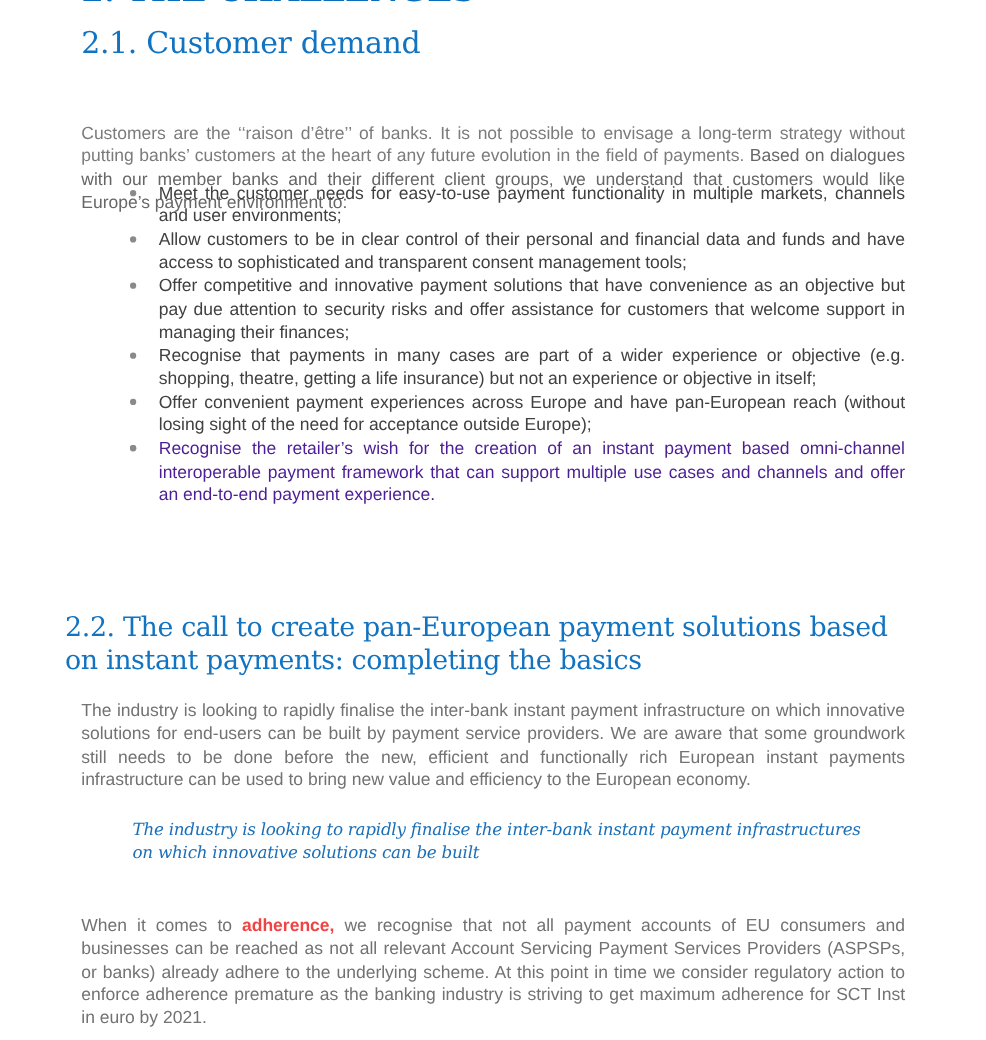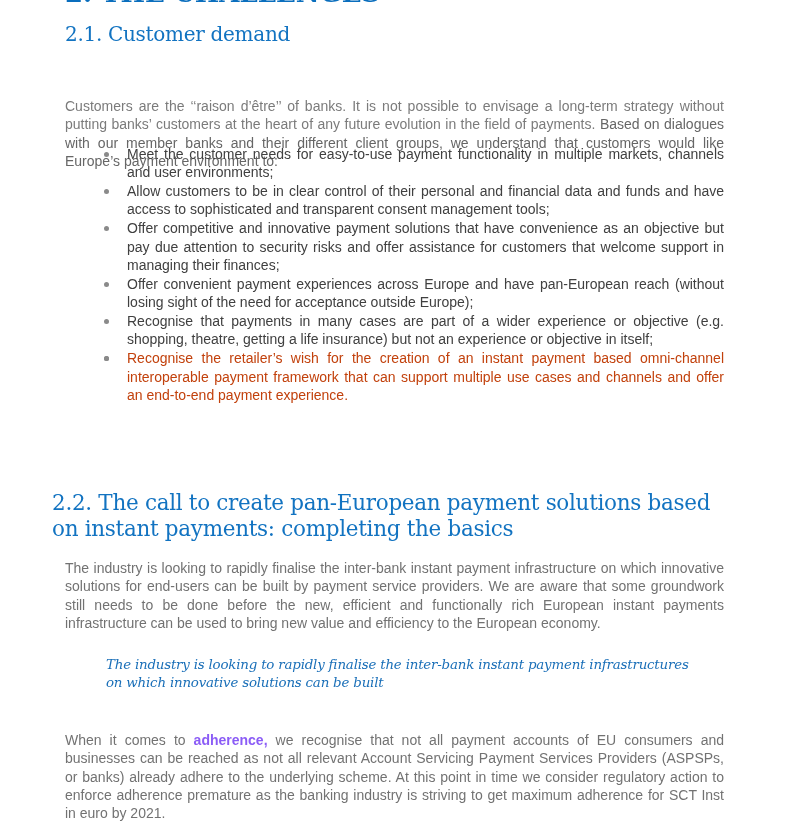--- a/index.html
+++ b/index.html
@@ -28,21 +28,21 @@
       font-family: "DejaVu Serif", serif;
       color: #1273c1;
       font-weight: normal;
       margin: 0;
       letter-spacing: -0.3px;
     }
     .h2-1 {
       position: absolute;
       left: 65px;
       top: 20px;
-      font-size: 20px;
+      font-size: 24px;
       line-height: 28px;
     }
     .h2-2 {
       position: absolute;
       left: 52px;
       top: 490px;
       font-size: 21.5px;
       line-height: 26px;
       width: 665px;
     }
@@ -83,21 +83,21 @@
     }
     .bullets li .dot {
       position: absolute;
       left: 39px;
       top: 7px;
       width: 5px;
       height: 5px;
       border-radius: 50%;
       background: #8a8a8a;
     }
-    .bullets li.lighter { color: #c2410c; }
+    .bullets li.lighter { color: #4c1d95; }
     .p2 {
       position: absolute;
       left: 65px;
       top: 559px;
       width: 659px;
       color: #727272;
     }
     .quote {
       position: absolute;
       left: 106px;
@@ -112,39 +112,39 @@
       letter-spacing: -0.2px;
     }
     .p3 {
       position: absolute;
       left: 65px;
       top: 731px;
       width: 659px;
       color: #727272;
     }
     .p3 b {
-      color: #8b5cf6;
+      color: #ef4444;
       font-weight: bold;
     }
   </style>
 </head>
 <body>
 
 <h1 class="chapter-title">2. THE CHALLENGES</h1>
 
 <h2 class="h2 h2-1">2.1. Customer demand</h2>
 
 <p class="body-text p1"><span>Customers are the ‘‘raison d’être’’ of banks. It is not possible to envisage a long-term strategy without putting banks’ customers at the heart of any future evolution in the field of payments. </span><span class="darker">Based on dialogues with our member banks and their different client groups, we understand that customers would like Europe’s payment environment to:</span></p>
 
 <ul class="bullets">
   <li><span class="dot"></span><span>Meet the customer needs for easy-to-use payment functionality in multiple markets, channels and user environments;</span></li>
   <li><span class="dot"></span><span>Allow  customers to be in clear control of their personal and financial data and funds and have access to sophisticated and transparent consent management tools;</span></li>
   <li><span class="dot"></span><span>Offer competitive and innovative payment solutions that have convenience as an objective but pay due attention to security risks and offer assistance for customers that welcome support in managing their finances;</span></li>
+  <li><span class="dot"></span><span>Recognise that payments in many cases are part of a wider experience or objective (e.g. shopping, theatre, getting a life insurance) but not an experience or objective in itself;</span></li>
   <li><span class="dot"></span><span>Offer convenient payment experiences across Europe and have pan-European reach (without losing sight of the need for acceptance outside Europe);</span></li>
-  <li><span class="dot"></span><span>Recognise that payments in many cases are part of a wider experience or objective (e.g. shopping, theatre, getting a life insurance) but not an experience or objective in itself;</span></li>
   <li><span class="dot"></span></li>
   <li class="lighter"><span class="dot"></span><span>Recognise the retailer’s wish for the creation of an instant payment based omni-channel interoperable payment framework that can support multiple use cases and channels and offer an end-to-end payment experience.</span></li>
 </ul>
 
 <h2 class="h2 h2-2">2.2. The call to create pan-European payment solutions based on instant payments: completing the basics</h2>
 
 <p class="body-text p2">The industry is looking to rapidly finalise the inter-bank instant payment infrastructure on which innovative solutions for end-users can be built by payment service providers. We are aware that some groundwork still needs to be done before the new, efficient and functionally rich European instant payments infrastructure can be used to bring new value and efficiency to the European economy.</p>
 
 <p class="quote">The industry is looking to rapidly finalise the inter-bank instant payment infrastructures on which innovative solutions can be built</p>
 

